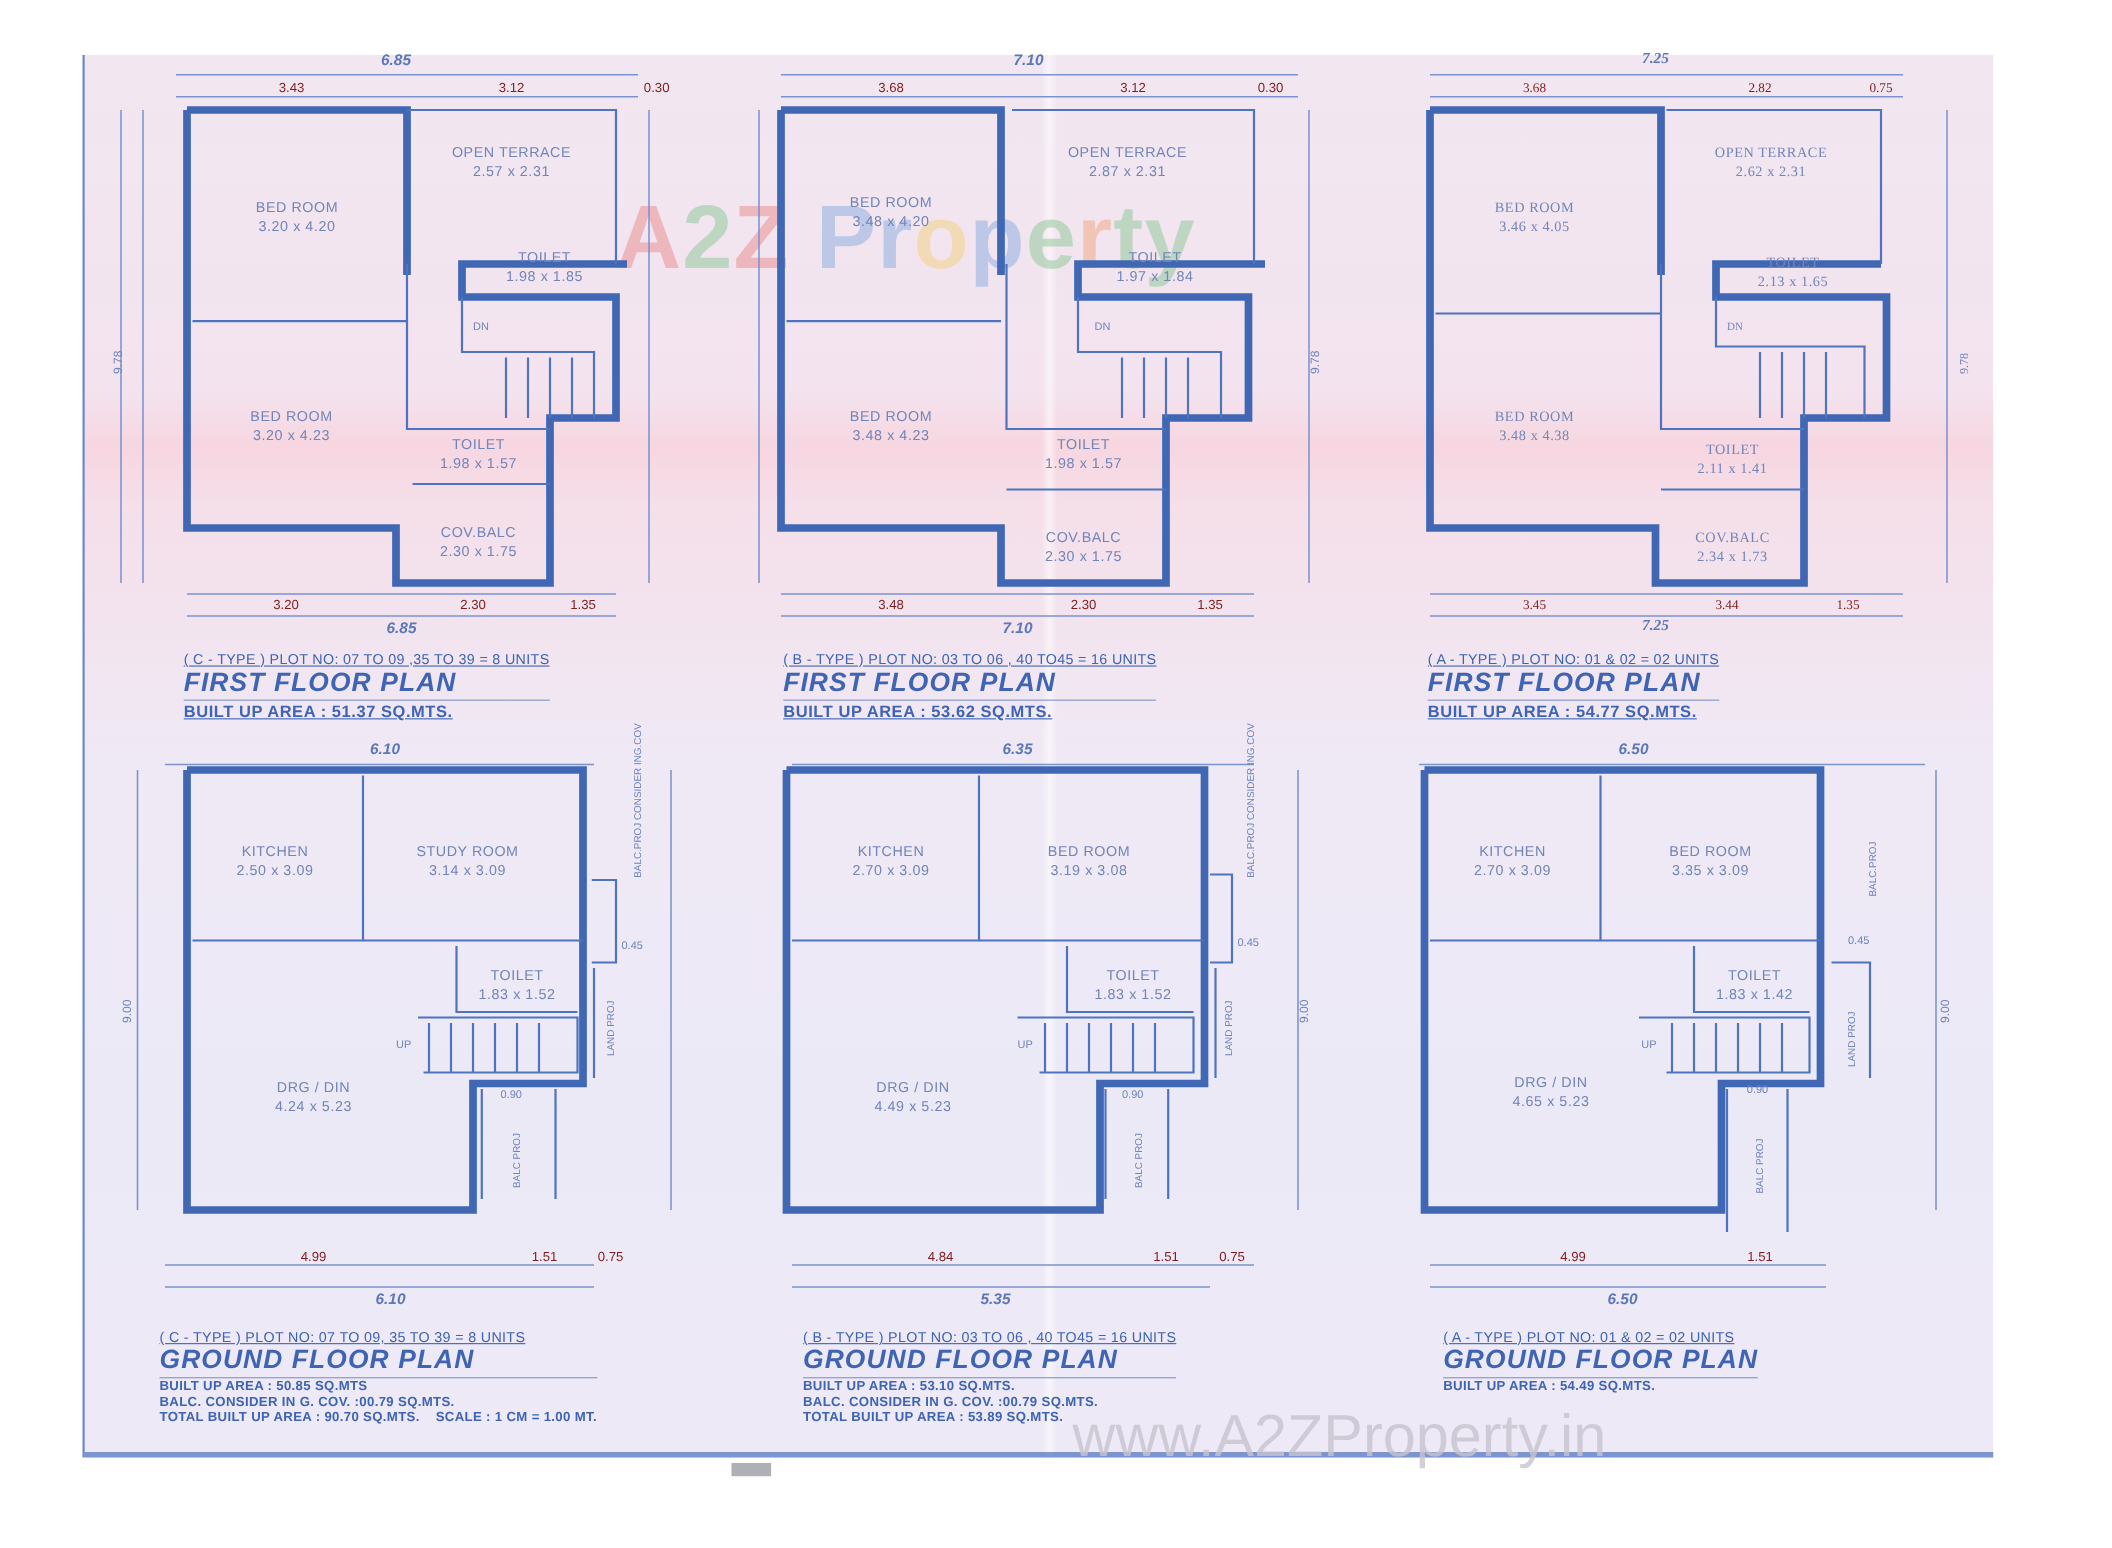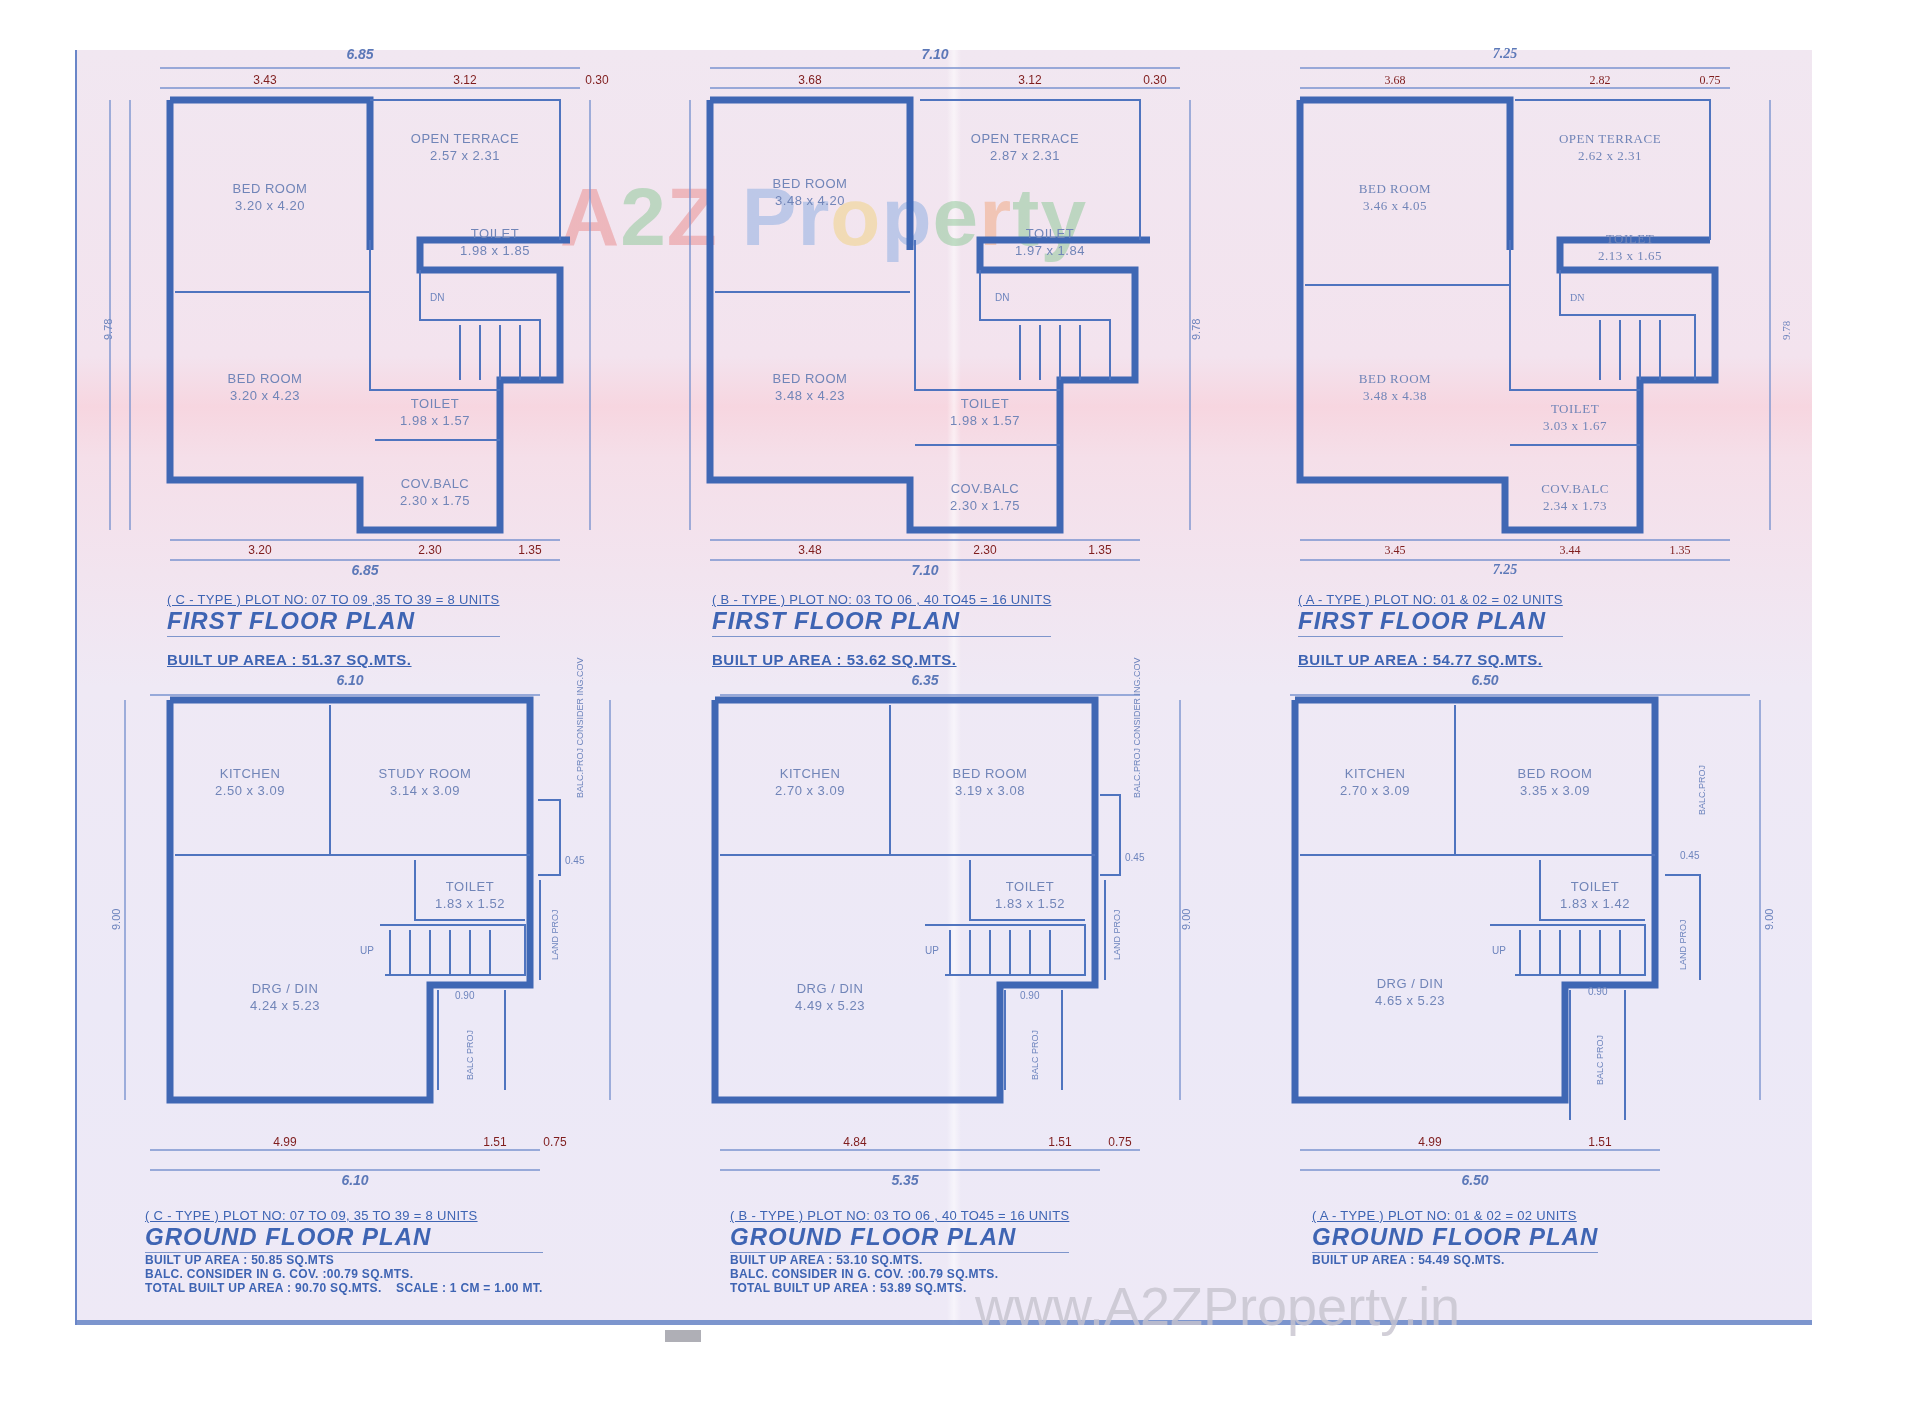--- a/index.html
+++ b/index.html
@@ -15,21 +15,21 @@
   .thin{fill:none;stroke:#4f74bf;stroke-width:2}
   .dim{fill:none;stroke:#7a93cf;stroke-width:1.4}
   .room{position:absolute;text-align:center;color:#7185b8;font-size:13px;line-height:17px;letter-spacing:.5px;white-space:nowrap;transform:translateX(-50%)}
   .dimtxt{position:absolute;color:#7f1d1d;font-size:12px;white-space:nowrap;transform:translateX(-50%)}
   .dimtxt.b{font-weight:bold;font-style:italic;font-size:14px;color:#5c78b8}
   .vtxt{position:absolute;color:#6d84bd;font-size:11px;white-space:nowrap;transform:rotate(-90deg);transform-origin:left top}
   .tag{position:absolute;color:#6d84bd;font-size:10px}
   .caption{position:absolute;color:#3e64b3;}
   .caption .plot{font-size:13px;font-weight:normal;text-decoration:underline;letter-spacing:.3px;display:block}
   .caption .title{font-size:24px;font-weight:bold;font-style:italic;letter-spacing:1px;display:block;border-bottom:1.5px solid #7e95cc;padding-bottom:1px}
-  .caption .area{font-size:15px;font-weight:bold;text-decoration:underline;display:block;margin-top:14px;letter-spacing:.5px}
+  .caption .area{font-size:15px;font-weight:bold;text-decoration:underline;display:block;margin-top:2px;letter-spacing:.5px}
   .caption .small{font-size:12px;font-weight:bold;display:block;letter-spacing:.3px}
   .wm{position:absolute;left:560px;top:170px;font-size:82px;font-weight:bold;opacity:.45;letter-spacing:1px;white-space:nowrap}
   .wm2{position:absolute;left:975px;top:1275px;font-size:54px;color:#c7c4cf;opacity:.8;white-space:nowrap}
   .smudge{position:absolute;left:665px;top:1330px;width:36px;height:12px;background:#7a7a86;opacity:.6}
 </style>
 </head>
 <body>
 
 <div class="paper">
   <div class="fold"></div>
@@ -178,21 +178,21 @@
       <div>TOILET</div>
       <div>2.13 x 1.65</div>
     </div>
   <div class="tag" style="left:300px;top:232px">DN</div>
   <div class="room" style="left:125px;top:310px">
       <div>BED ROOM</div>
       <div>3.48 x 4.38</div>
     </div>
   <div class="room" style="left:305px;top:340px">
       <div>TOILET</div>
-      <div>3.03 x 1.67</div>
+      <div>2.11 x 1.41</div>
     </div>
   <div class="room" style="left:305px;top:420px">
       <div>COV.BALC</div>
       <div>2.34 x 1.73</div>
     </div>
   <div class="dimtxt" style="left:125px;top:483px">3.45</div>
   <div class="dimtxt" style="left:300px;top:483px">3.44</div>
   <div class="dimtxt" style="left:410px;top:483px">1.35</div>
   <div class="dimtxt b" style="left:235px;top:502px">7.25</div>
   <div class="vtxt" style="left:510px;top:280px">9.78</div>

